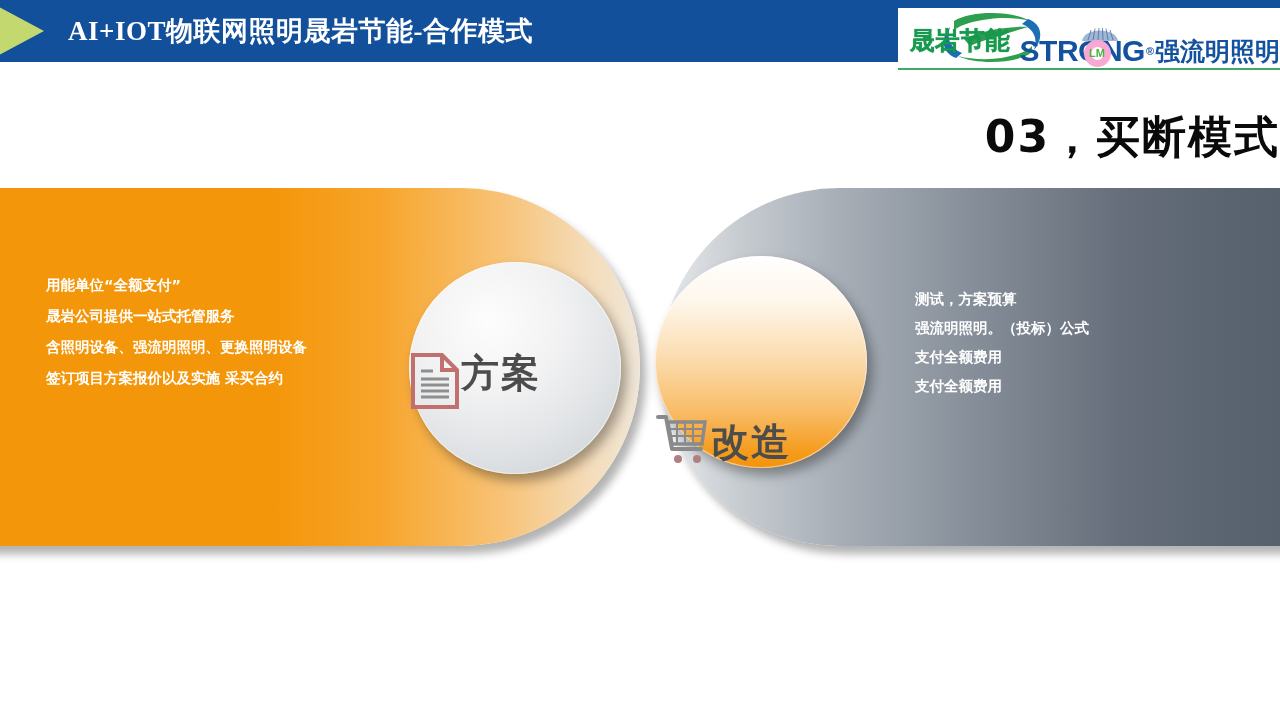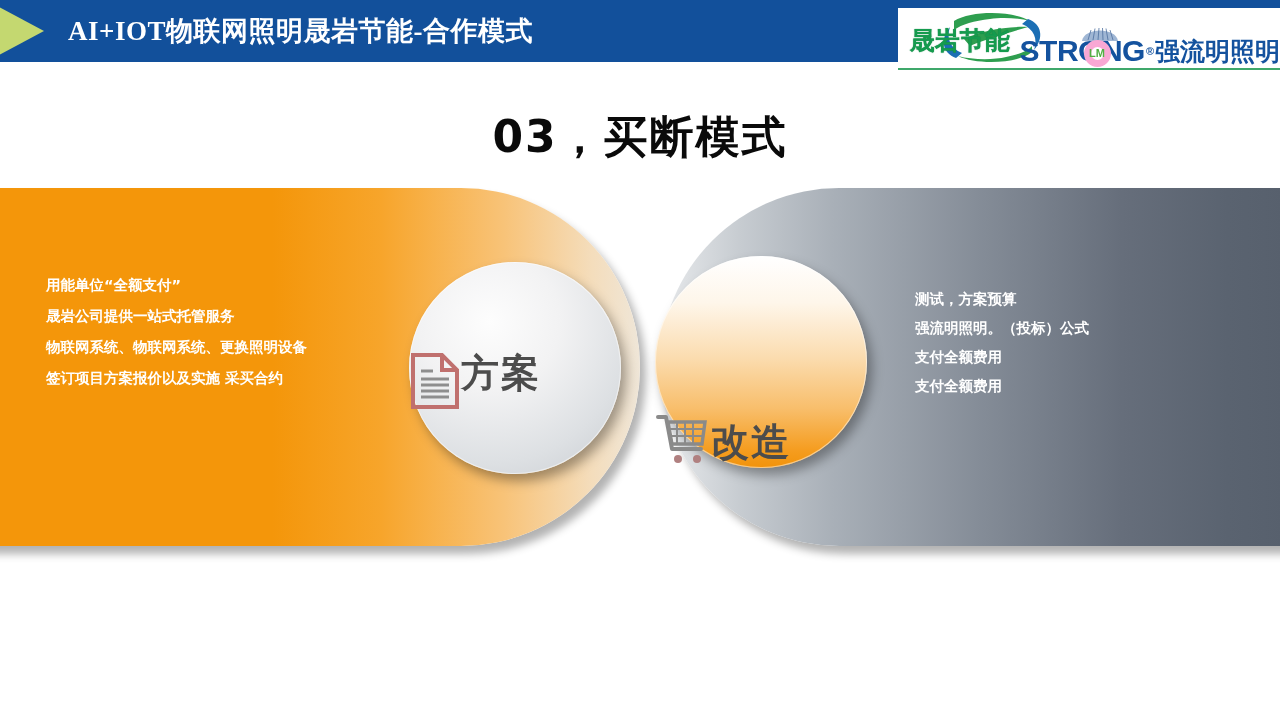--- a/index.html
+++ b/index.html
@@ -75,21 +75,21 @@
     margin-left:1px; font-family:"Liberation Sans",sans-serif;
   }
   .strong-cn {
     color:#14529E; font-size:25px; font-weight:bold; white-space:nowrap;
     font-family:"DejaVu Sans",sans-serif; margin-left:1px;
   }
 
   
   .main-title {
     position:absolute; left:0; top:108px; width:1280px;
-    text-align:center;
+    text-align:right;
     font-size:44px; font-weight:bold; color:#0a0a0a;
     letter-spacing:2px;
     font-family:"DejaVu Sans",sans-serif;
   }
 
   
   .content { position:absolute; left:0; top:0; width:1280px; height:720px;padding-left:41px; }
 
   
   .panel-left {
@@ -190,21 +190,21 @@
   </div>
 
   <div class="main-title">03，买断模式</div>
 
   <div class="content">
 
     <div class="panel-left"></div>
     <div class="panel-left-text">
       <div>用能单位“全额支付”</div>
       <div>晟岩公司提供一站式托管服务</div>
-      <div>物联网系统、物联网系统、更换照明设备</div>
+      <div>含照明设备、强流明照明、更换照明设备</div>
       <div>签订项目方案报价以及实施  采买合约</div>
     </div>
 
     <div class="panel-right"></div>
     <div class="panel-right-text">
       <div>测试，方案预算</div>
       <div>强流明照明。（投标）公式</div>
       <div> 支付全额费用</div>
       <div>支付全额费用</div>
     </div>

